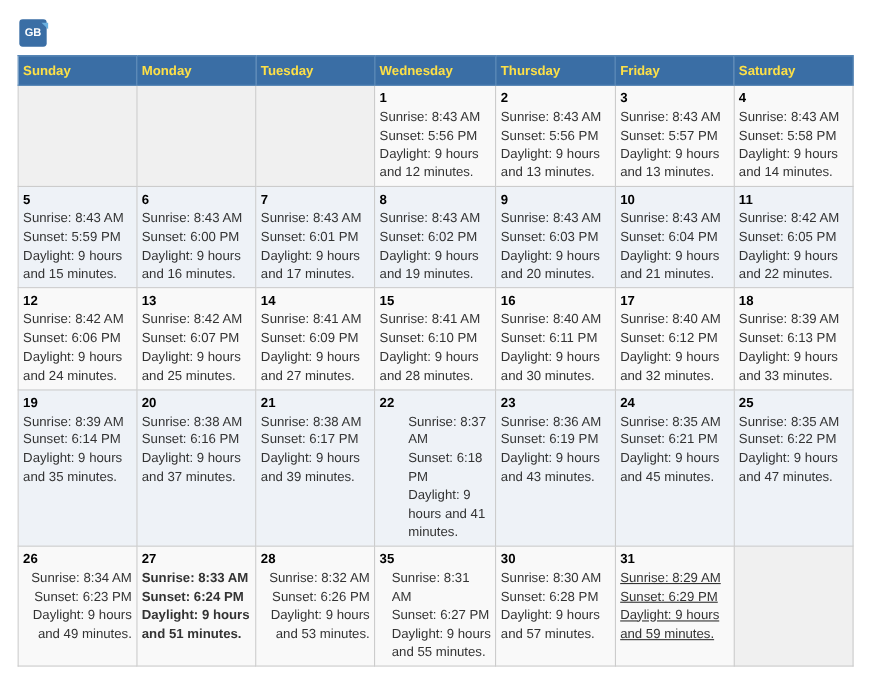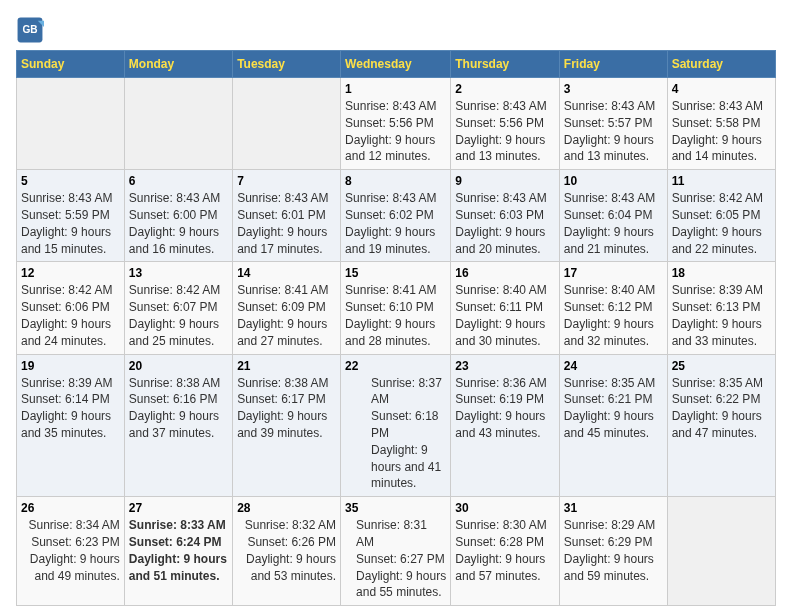--- a/index.html
+++ b/index.html
@@ -306,20 +306,20 @@
 Daylight: 9 hours and 55 minutes.</div>
         </td>
         <td>
           <span class="day-num">30</span>
           <div class="day-info" style="white-space: pre-line;">Sunrise: 8:30 AM
 Sunset: 6:28 PM
 Daylight: 9 hours and 57 minutes.</div>
         </td>
         <td>
           <span class="day-num">31</span>
-          <div class="day-info" style="white-space: pre-line;">Sunrise: 8:29 AM
+          <div class="day-info" style="white-space: pre-line; text-decoration: underline;">Sunrise: 8:29 AM
 Sunset: 6:29 PM
 Daylight: 9 hours and 59 minutes.</div>
         </td>
         <td class="empty-cell"></td>
       </tr>
     </tbody>
 </table>
 
 </body></html>

